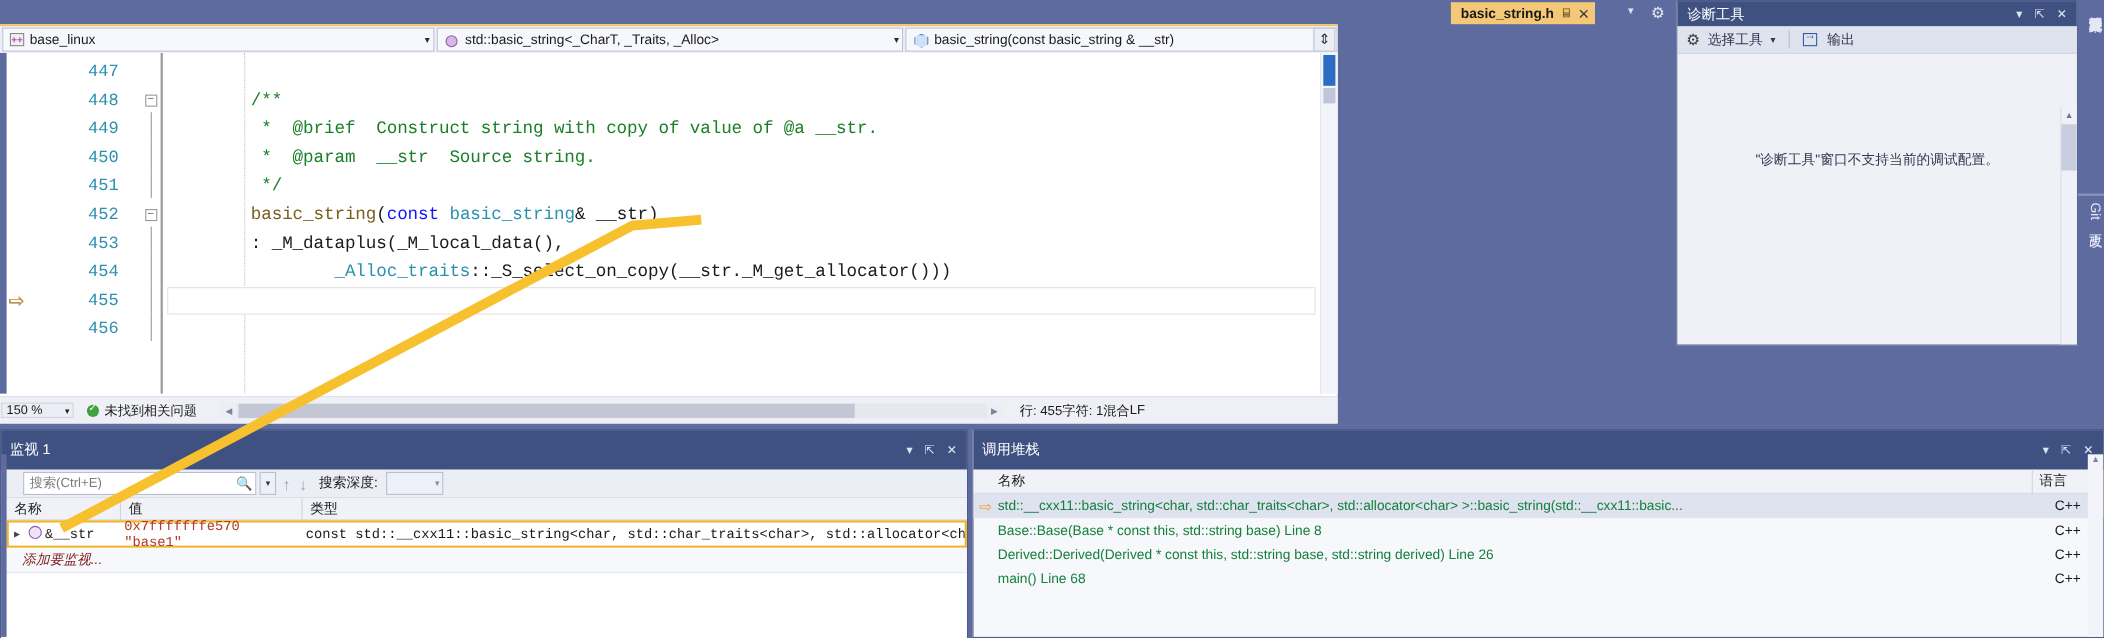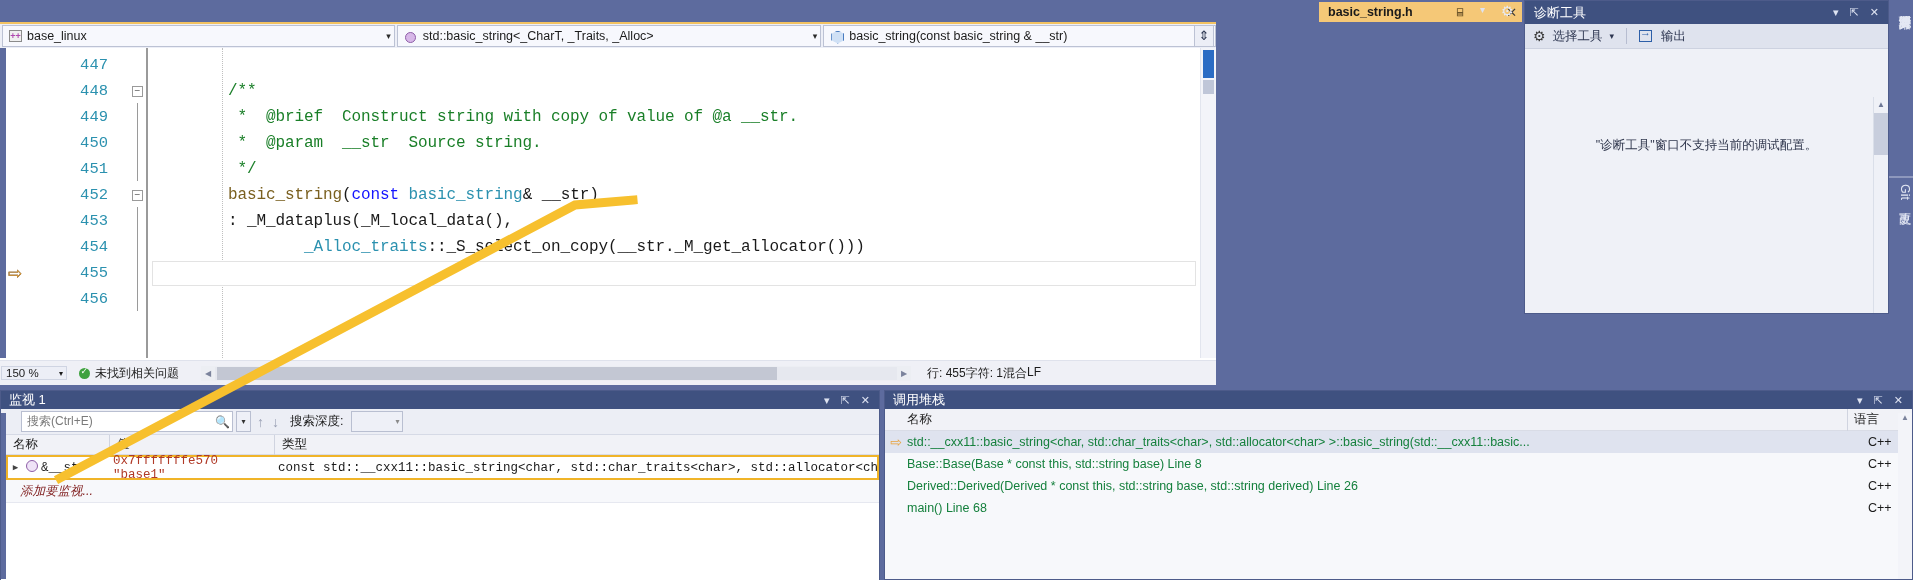--- a/index.html
+++ b/index.html
@@ -21,21 +21,20 @@
   .tab-strip {
     position: absolute; left: 1216px; top: 0; width: 672px; height: 22px;
     background: #5d6b9e;
   }
   .filetab {
     position: absolute; left: 1319px; top: 2px; height: 20px;
     background: #f5c877; color: #1a1a1a;
     display: flex; align-items: center;
     padding: 0 5px 0 9px; font-size: 12.5px; font-weight: bold;
     white-space: nowrap;
-    gap: 36px;
   }
   .filetab .pin { margin-left: 8px; font-size: 11px; color: #6a5329; }
   .filetab .x { margin-left: 7px; font-size: 13px; color: #3a3a3a; font-weight: normal;}
   .tab-caret { position: absolute; left: 1480px; top: 4px; color: #dfe3f0; font-size: 10px; }
   .tab-gear  { position: absolute; left: 1501px; top: 3px; color: #e7eaf4; font-size: 14px; }
 
   
   .diag {
     position: absolute; left: 1524px; top: 0px; width: 365px; height: 314px;
     background: #eef0f6; border: 1px solid #4d5b8a;
@@ -192,21 +191,21 @@
   .hscroll .track { flex:1; height: 13px; background:#e6e8ef; position:relative;}
   .hscroll .thumb { position:absolute; left:2px; top:0; width: 560px; height:13px; background:#c3c7d3;}
   .ed-status .pos { margin-left: 16px; display:flex; }
 
   
   .watch {
     position: absolute; left: 0; top: 390px; width: 880px; height: 190px;
     background: #f7f8fb; border: 1px solid #4d5b8a;
   }
   .panel-title {
-    height: 18px; background: #3f5180; color: #fff; display:flex; align-items:center;
+    height: 36px; background: #3f5180; color: #fff; display:flex; align-items:center;
     padding-left: 8px; font-size: 13px;
   }
   .panel-title .ctrls { margin-left:auto; display:flex; gap: 11px; padding-right: 9px; font-size: 11px; color:#dee3f1;}
   .watch-toolbar {
     height: 26px; background: #eceef5; display:flex; align-items:center;
     padding-left: 2px; gap: 4px; border-bottom: 1px solid #d6dae6;
   }
   .search-in {
     width: 212px; height: 21px; background: #fff; border: 1px solid #b9bfd1;
     display:flex; align-items:center; padding: 0 2px 0 5px; font-size: 12px; color:#7b7b7b;

